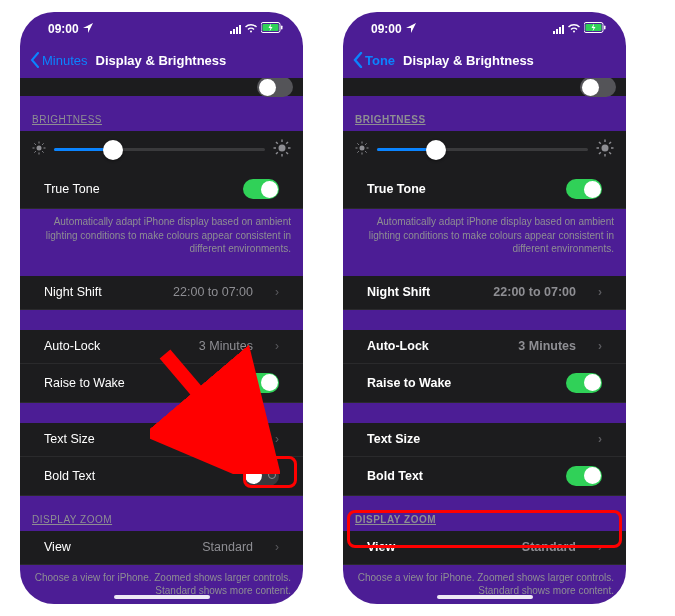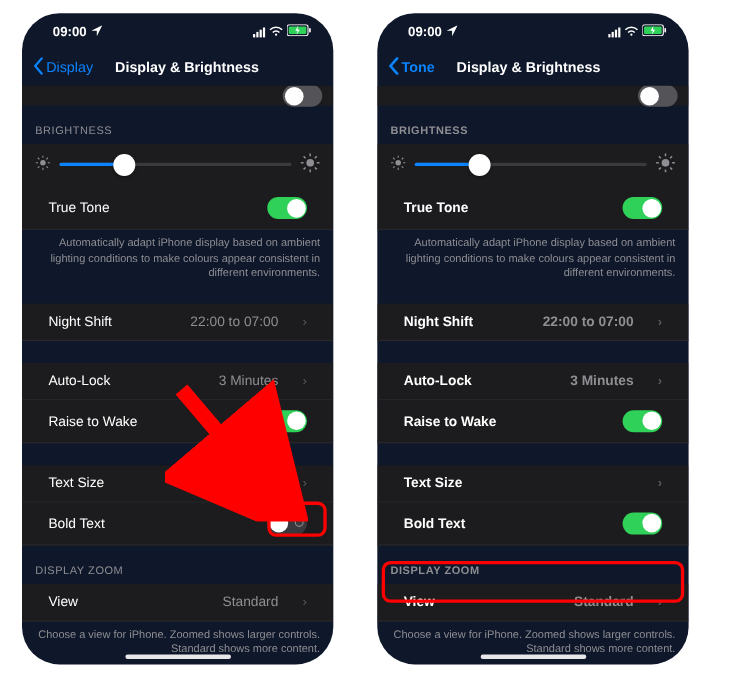--- a/index.html
+++ b/index.html
@@ -8,21 +8,21 @@
     font-family: -apple-system, BlinkMacSystemFont, "Helvetica Neue", Arial, sans-serif;
     width: 675px;
     height: 616px;
     display: flex;
     gap: 40px;
     padding: 12px 20px;
   }
   .phone {
     width: 283px;
     height: 592px;
-    background: #0f172a;
+    background: #4c1d95;
     border-radius: 34px;
     overflow: hidden;
     position: relative;
     color: #fff;
     font-size: 12px;
   }
   .status-bar {
     height: 30px;
     display: flex;
     justify-content: space-between;
@@ -34,37 +34,38 @@
   .status-bar .left { display: flex; align-items: center; gap: 4px; }
   .status-bar .right { display: flex; align-items: center; gap: 3px; }
   .nav-bar {
     height: 36px;
     display: flex;
     align-items: center;
     padding: 0 10px;
     font-size: 13px;
   }
   .back-link { color: #0a84ff; display: flex; align-items: center; gap: 2px; }
-  .nav-title { font-weight: 600; margin-left: 20px; }
+  .nav-title { font-weight: 600; margin-left: 8px; }
   .scroll { height: calc(100% - 66px); overflow: hidden; position: relative;}
   .toggle-row-partial {
     height: 18px;
     display: flex;
     justify-content: flex-end;
     align-items: center;
     padding: 0 10px;
     background: #1c1c1e;
     margin-bottom: 0;
   }
   .section-header {
     font-size: 10px;
     letter-spacing: 0.5px;
     color: #8e8e93;
     padding: 18px 12px 6px 12px;
     text-transform: uppercase;
+    text-decoration: underline;
   }
   .cell {
     background: #1c1c1e;
     padding: 9px 24px;
     display: flex;
     align-items: center;
     justify-content: space-between;
     font-size: 12.5px;
     border-bottom: 0.5px solid #2a2a2c;
     min-height: 34px;
@@ -166,21 +167,21 @@
           </svg>
       </span>
     </div>
   </div>
 
   <div class="nav-bar">
     <div class="back-link">
       <svg width="10" height="16" viewBox="0 0 10 16">
           <path d="M8 1 L2 8 L8 15" stroke="#0a84ff" stroke-width="2" fill="none" stroke-linecap="round"></path>
         </svg>
-      <span>Display</span>
+      <span>Minutes</span>
     </div>
     <div class="nav-title">Display &amp; Brightness</div>
   </div>
 
   <div class="scroll">
     <div class="toggle-row-partial">
       <div class="toggle off partial">
           <div class="knob"></div>
         </div>
     </div>

